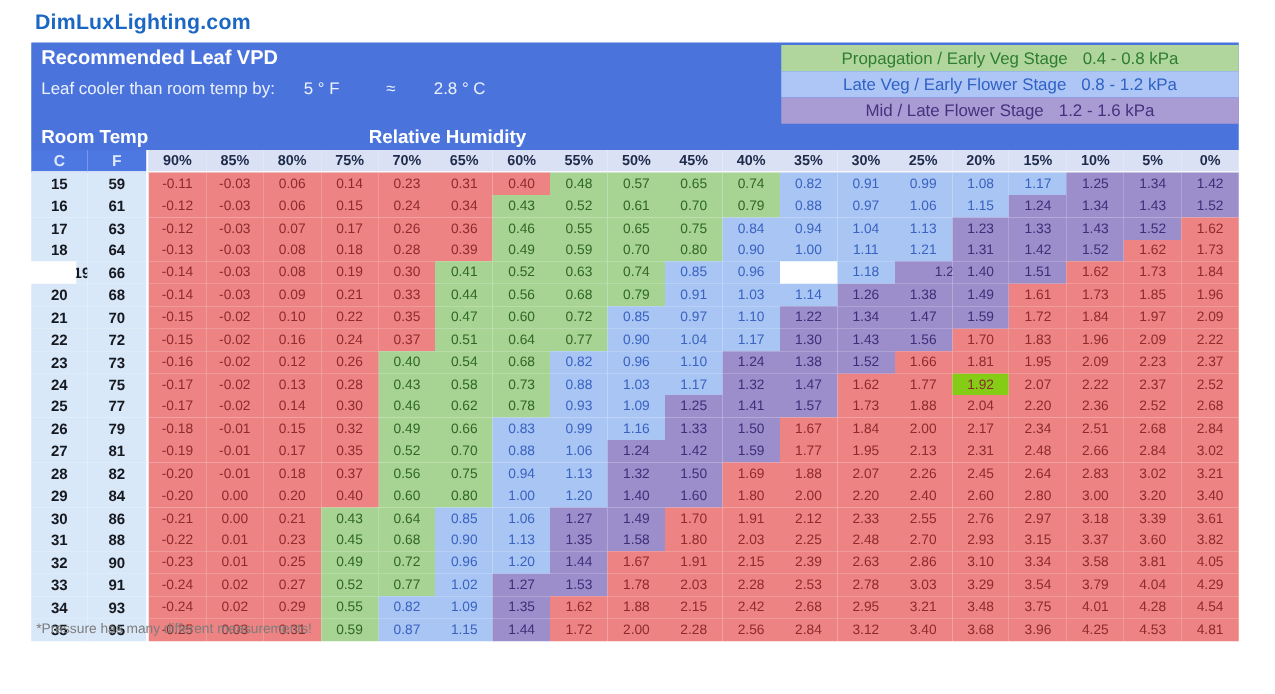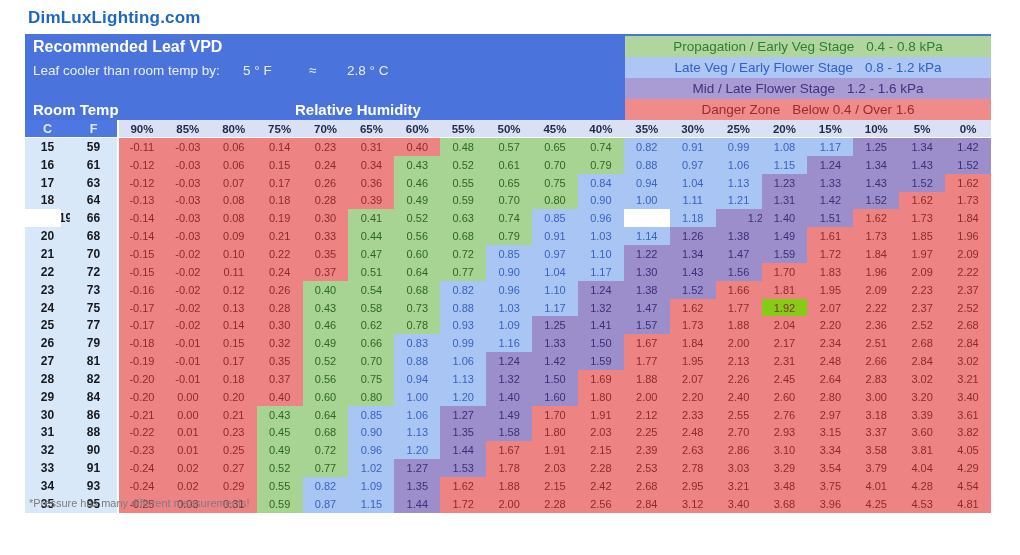--- a/index.html
+++ b/index.html
@@ -64,24 +64,20 @@
         <span class="lbl">Propagation / Early Veg Stage</span>
         <span class="rng">0.4 - 0.8 kPa</span>
       </div>
       <div class="legend-row" style="background: rgb(174, 198, 245); color: rgb(47, 98, 196);">
         <span class="lbl">Late Veg / Early Flower Stage</span>
         <span class="rng">0.8 - 1.2 kPa</span>
       </div>
       <div class="legend-row" style="background: rgb(169, 155, 211); color: rgb(69, 49, 126);">
         <span class="lbl">Mid / Late Flower Stage</span>
         <span class="rng">1.2 - 1.6 kPa</span>
-      </div>
-      <div class="legend-row" style="background: rgb(239, 139, 139); color: rgb(156, 43, 43);">
-        <span class="lbl">Danger Zone</span>
-        <span class="rng">Below 0.4 / Over 1.6</span>
       </div>
     </div>
   </div>
 
   <div class="grid" id="vpd-grid">
       <div class="cell cf-header hdr" style="background: rgb(77, 120, 226); color: rgb(223, 232, 255);">C</div>
       <div class="cell cf-header hdr f-sep" style="background: rgb(77, 120, 226); color: rgb(223, 232, 255);">F</div>
       <div class="cell pct-header hdr" style="background: rgb(218, 225, 244); color: rgb(30, 42, 74);">90%</div>
       <div class="cell pct-header hdr" style="background: rgb(218, 225, 244); color: rgb(30, 42, 74);">85%</div>
       <div class="cell pct-header hdr" style="background: rgb(218, 225, 244); color: rgb(30, 42, 74);">80%</div>
@@ -245,21 +241,21 @@
       <div class="cell val" style="background: rgb(155, 142, 203); color: rgb(63, 45, 120);">1.47</div>
       <div class="cell val" style="background: rgb(155, 142, 203); color: rgb(63, 45, 120);">1.59</div>
       <div class="cell val" style="background: rgb(238, 131, 131); color: rgb(140, 43, 43);">1.72</div>
       <div class="cell val" style="background: rgb(238, 131, 131); color: rgb(140, 43, 43);">1.84</div>
       <div class="cell val" style="background: rgb(238, 131, 131); color: rgb(140, 43, 43);">1.97</div>
       <div class="cell val" style="background: rgb(238, 131, 131); color: rgb(140, 43, 43);">2.09</div>
       <div class="cell cf-cell" style="background: rgb(217, 232, 248); color: rgb(22, 24, 31);">22</div>
       <div class="cell cf-cell f-sep" style="background: rgb(217, 232, 248); color: rgb(22, 24, 31);">72</div>
       <div class="cell val" style="background: rgb(238, 131, 131); color: rgb(140, 43, 43);">-0.15</div>
       <div class="cell val" style="background: rgb(238, 131, 131); color: rgb(140, 43, 43);">-0.02</div>
-      <div class="cell val" style="background: rgb(238, 131, 131); color: rgb(140, 43, 43);">0.11</div>
+      <div class="cell val" style="background: rgb(238, 131, 131); color: rgb(140, 43, 43);">0.16</div>
       <div class="cell val" style="background: rgb(238, 131, 131); color: rgb(140, 43, 43);">0.24</div>
       <div class="cell val" style="background: rgb(238, 131, 131); color: rgb(140, 43, 43);">0.37</div>
       <div class="cell val" style="background: rgb(167, 211, 147); color: rgb(47, 102, 39);">0.51</div>
       <div class="cell val" style="background: rgb(167, 211, 147); color: rgb(47, 102, 39);">0.64</div>
       <div class="cell val" style="background: rgb(167, 211, 147); color: rgb(47, 102, 39);">0.77</div>
       <div class="cell val" style="background: rgb(168, 197, 244); color: rgb(58, 98, 192);">0.90</div>
       <div class="cell val" style="background: rgb(168, 197, 244); color: rgb(58, 98, 192);">1.04</div>
       <div class="cell val" style="background: rgb(168, 197, 244); color: rgb(58, 98, 192);">1.17</div>
       <div class="cell val" style="background: rgb(155, 142, 203); color: rgb(63, 45, 120);">1.30</div>
       <div class="cell val" style="background: rgb(155, 142, 203); color: rgb(63, 45, 120);">1.43</div>

